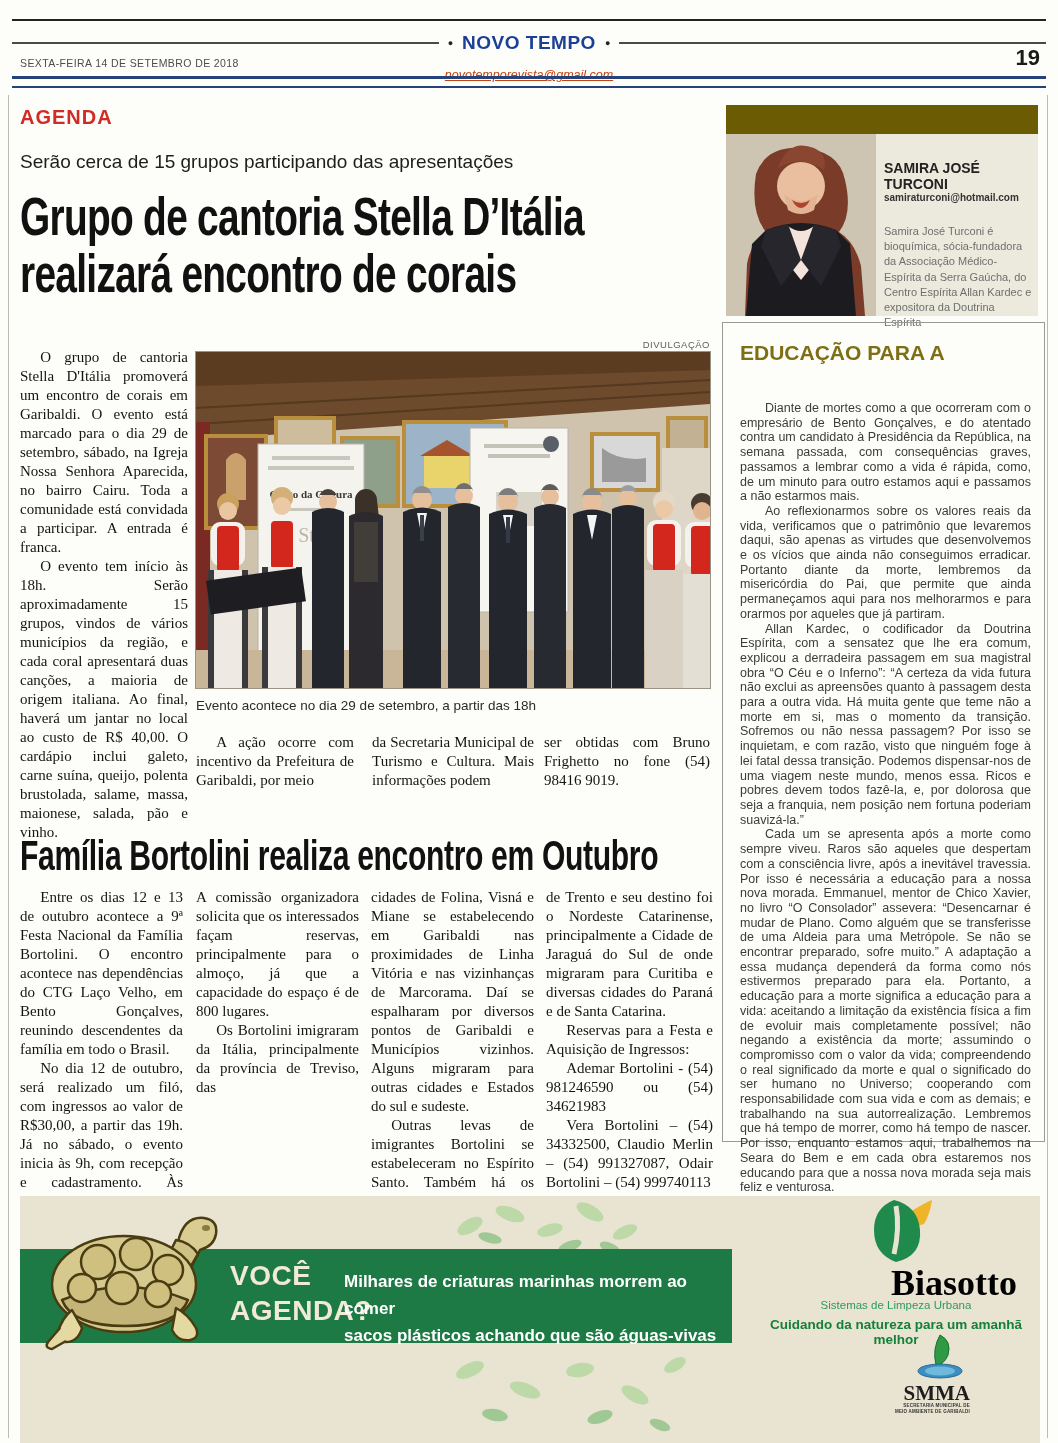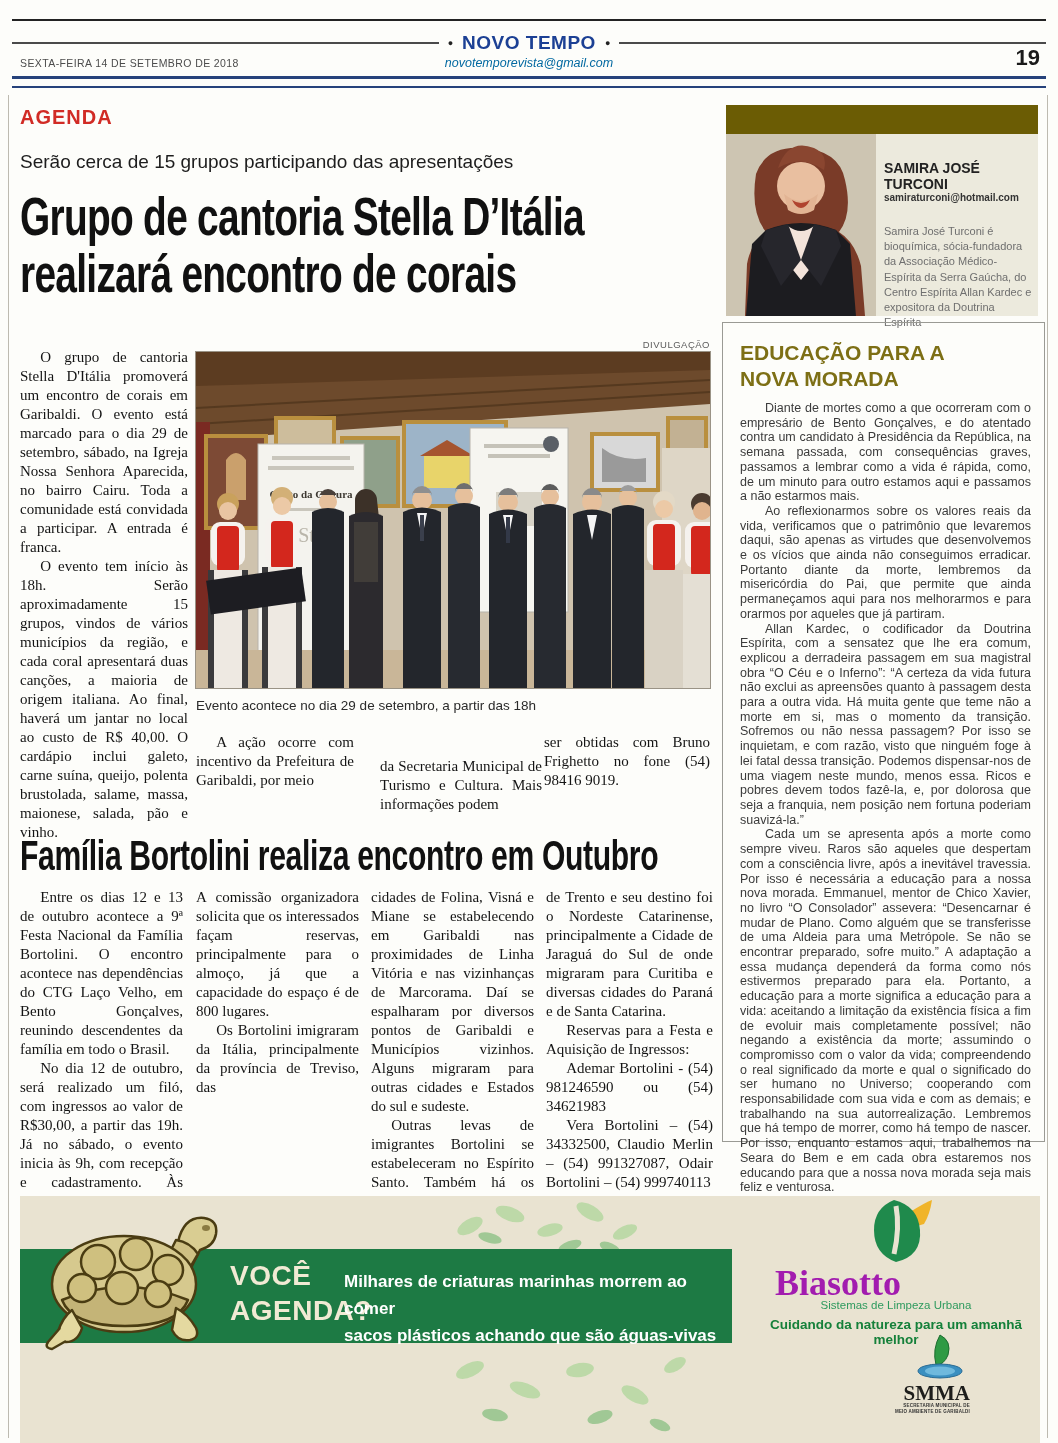--- a/index.html
+++ b/index.html
@@ -7,40 +7,40 @@
         font-family:"Liberation Sans",sans-serif;color:#1a1a1a;}
   .abs{position:absolute;}
 
   
   .topline{left:12px;top:19px;width:1034px;border-top:2px solid #232323;}
   .mastrow{left:12px;top:30px;width:1034px;height:26px;display:flex;align-items:center;gap:9px;}
   .mastrow .rule{flex:1;border-top:2px solid #4a4a4a;height:0;}
   .mastrow .dot{font-size:9px;color:#222;line-height:1;}
   .masthead{font-size:19px;font-weight:bold;color:#1c4094;letter-spacing:.5px;}
   .dateline{left:20px;top:57px;font-size:10.5px;color:#4c4c4c;letter-spacing:.4px;}
-  .emailline{left:12px;top:56px;width:1034px;text-align:center;font-size:12.5px;font-style:italic;color:#0369a1;}
+  .emailline{left:12px;top:68px;width:1034px;text-align:center;font-size:12.5px;font-style:italic;color:#c2410c;text-decoration:underline;}
   .pagenum{right:18px;top:45px;font-size:22px;font-weight:bold;color:#1a1a1a;}
   .bluerule{left:12px;top:76px;width:1034px;height:7px;border-top:3px solid #26427b;border-bottom:2px solid #26427b;}
   .pageborder{top:95px;height:1343px;border-left:1px solid #bdbab0;width:0;}
 
   
   .agenda-label{left:20px;top:106px;font-size:20px;font-weight:bold;color:#d12b25;letter-spacing:1px;text-align:center;}
   .kicker{left:20px;top:151px;font-size:19px;color:#1d1d1d;}
   .headline{left:20px;top:188px;width:700px;}
   .headline span{display:block;white-space:nowrap;font-weight:bold;font-size:54px;line-height:57px;
                  letter-spacing:-1px;transform:scaleX(.72);transform-origin:0 0;color:#111;}
   .serif-col{font-family:"Liberation Serif",serif;font-size:15px;line-height:19px;text-align:justify;color:#141414;}
   .serif-col p{margin:0;text-indent:1.35em;}
   .serif-col.cont p:first-child{text-indent:0;}
   .col-main1{left:20px;top:348px;width:168px;}
   .credit{left:196px;top:339px;width:514px;text-align:right;font-size:9.5px;color:#5c5c5c;letter-spacing:.5px;}
   .photo{left:196px;top:352px;width:514px;height:336px;background:#cfc3ae;outline:1px solid #9a9386;}
   .caption{left:196px;top:698px;width:514px;font-size:13.5px;color:#2b2b2b;}
   .bcolA{left:196px;top:733px;width:158px;}
-  .bcolB{left:380px;top:733px;width:162px;margin-top:24px;}
+  .bcolB{left:372px;top:733px;width:162px;}
   .bcolC{left:544px;top:733px;width:166px;}
 
   
   .headline2{left:20px;top:831px;width:700px;}
   .headline2 span{display:block;white-space:nowrap;font-weight:bold;font-size:43px;line-height:48px;
                   letter-spacing:-.5px;transform:scaleX(.70);transform-origin:0 0;color:#111;}
   .fcol1{left:20px;top:888px;width:163px;}
   .fcol2{left:196px;top:888px;width:163px;}
   .fcol3{left:371px;top:888px;width:163px;}
   .fcol4{left:546px;top:888px;width:167px;}
@@ -57,22 +57,22 @@
   .sideparas{left:740px;top:401px;width:291px;font-size:12.5px;line-height:14.7px;text-align:justify;color:#3b3b3b;}
   .sideparas p{margin:0;text-indent:2em;}
 
   
   .ad{left:20px;top:1196px;width:1020px;height:247px;background:#e9e3d1;}
   .adband{left:20px;top:1249px;width:712px;height:94px;background:#1d7a44;}
   .tortoise{left:36px;top:1200px;}
   .vocesabia{left:230px;top:1258px;font-size:28px;line-height:35px;font-weight:bold;color:#f1ead4;letter-spacing:.5px;}
   .fact{left:344px;top:1268px;width:380px;font-size:17px;line-height:27px;font-weight:bold;color:#ffffff;}
   .bia-icon{left:856px;top:1198px;}
-  .bia-word{left:775px;top:1262px;width:242px;text-align:left;font-family:"Liberation Serif",serif;
-            font-weight:bold;font-size:36px;color:#a21caf;}
+  .bia-word{left:775px;top:1262px;width:242px;text-align:right;font-family:"Liberation Serif",serif;
+            font-weight:bold;font-size:36px;color:#000000;}
   .bia-tag{left:775px;top:1299px;width:242px;text-align:center;font-size:11.5px;color:#2e9a5e;}
   .bia-slogan{left:762px;top:1317px;width:268px;text-align:center;font-size:13.5px;font-weight:bold;color:#15803a;}
   .smma{left:840px;top:1333px;width:130px;text-align:right;}
   .smma .mark{height:46px;}
   .smma .word{font-family:"Liberation Serif",serif;font-weight:bold;font-size:21px;color:#1d1d1b;line-height:20px;}
   .smma .sub{font-size:4.5px;font-weight:bold;color:#333;line-height:5.5px;letter-spacing:.2px;}
   .leaves{pointer-events:none;}
 </style>
 </head>
 <body>
@@ -290,21 +290,20 @@
       <path d="M110,96 l-22,-6 -13,36 20,26 20,-40z" fill="#26262c"></path>
     </svg>
   </div>
   <div class="abs colname">SAMIRA JOSÉ TURCONI</div>
   <div class="abs colemail">samiraturconi@hotmail.com</div>
   <div class="abs colbio">Samira José Turconi é bioquímica, sócia-fundadora da Associação Médico-Espírita da Serra Gaúcha, do Centro Espírita Allan Kardec e expositora da Doutrina Espírita</div>
 
   <div class="abs sidebox"></div>
   <div class="abs sidetitle">
     <span style="display:block">EDUCAÇÃO PARA A</span>
-    <span style="display:block">NOVA MORADA</span>
   </div>
   <div class="abs sideparas">
       <p>Diante de mortes como a que ocorreram com o empresário de Bento Gonçalves, e do atentado contra um candidato à Presidência da República, na semana passada, com consequências graves, passamos a lembrar como a vida é rápida, como, de um minuto para outro estamos aqui e passamos a não estarmos mais.</p>
       <p>Ao reflexionarmos sobre os valores reais da vida, verificamos que o patrimônio que levaremos daqui, são apenas as virtudes que desenvolvemos e os vícios que ainda não conseguimos erradicar. Portanto diante da morte, lembremos da misericórdia do Pai, que permite que ainda permaneçamos aqui para nos melhorarmos e para orarmos por aqueles que já partiram.</p>
       <p>Allan Kardec, o codificador da Doutrina Espírita, com a sensatez que lhe era comum, explicou a derradeira passagem em sua magistral obra “O Céu e o Inferno”: “A certeza da vida futura não exclui as apreensões quanto à passagem desta para a outra vida. Há muita gente que teme não a morte em si, mas o momento da transição. Sofremos ou não nessa passagem? Por isso se inquietam, e com razão, visto que ninguém foge à lei fatal dessa transição. Podemos dispensar-nos de uma viagem neste mundo, menos essa. Ricos e pobres devem todos fazê-la, e, por dolorosa que seja a franquia, nem posição nem fortuna poderiam suavizá-la.”</p>
       <p>Cada um se apresenta após a morte como sempre viveu. Raros são aqueles que despertam com a consciência livre, após a inevitável travessia. Por isso é necessária a educação para a nossa nova morada. Emmanuel, mentor de Chico Xavier, no livro “O Consolador” assevera: “Desencarnar é mudar de Plano. Como alguém que se transferisse de uma Aldeia para uma Metrópole. Se não se encontrar preparado, sofre muito.”  A adaptação a essa mudança dependerá da forma como nós estivermos preparado para ela. Portanto, a educação para a morte significa a educação para a vida: aceitando a limitação da existência física a fim de evoluir mais completamente possível; não negando a existência da morte; assumindo o compromisso com o valor da vida; compreendendo o real significado da morte e qual o significado do ser humano no Universo; cooperando com responsabilidade com sua vida e com as demais; e trabalhando na sua autorrealização. Lembremos que há tempo de morrer, como há tempo de nascer. Por isso, enquanto estamos aqui, trabalhemos na Seara do Bem e em cada obra estaremos  nos educando para que a nossa nova morada seja mais feliz e venturosa.</p>
     </div>
 
   <div class="abs ad"></div>
   <svg class="abs leaves" style="left:440px;top:1196px;" width="210" height="60" viewBox="0 0 210 60">

